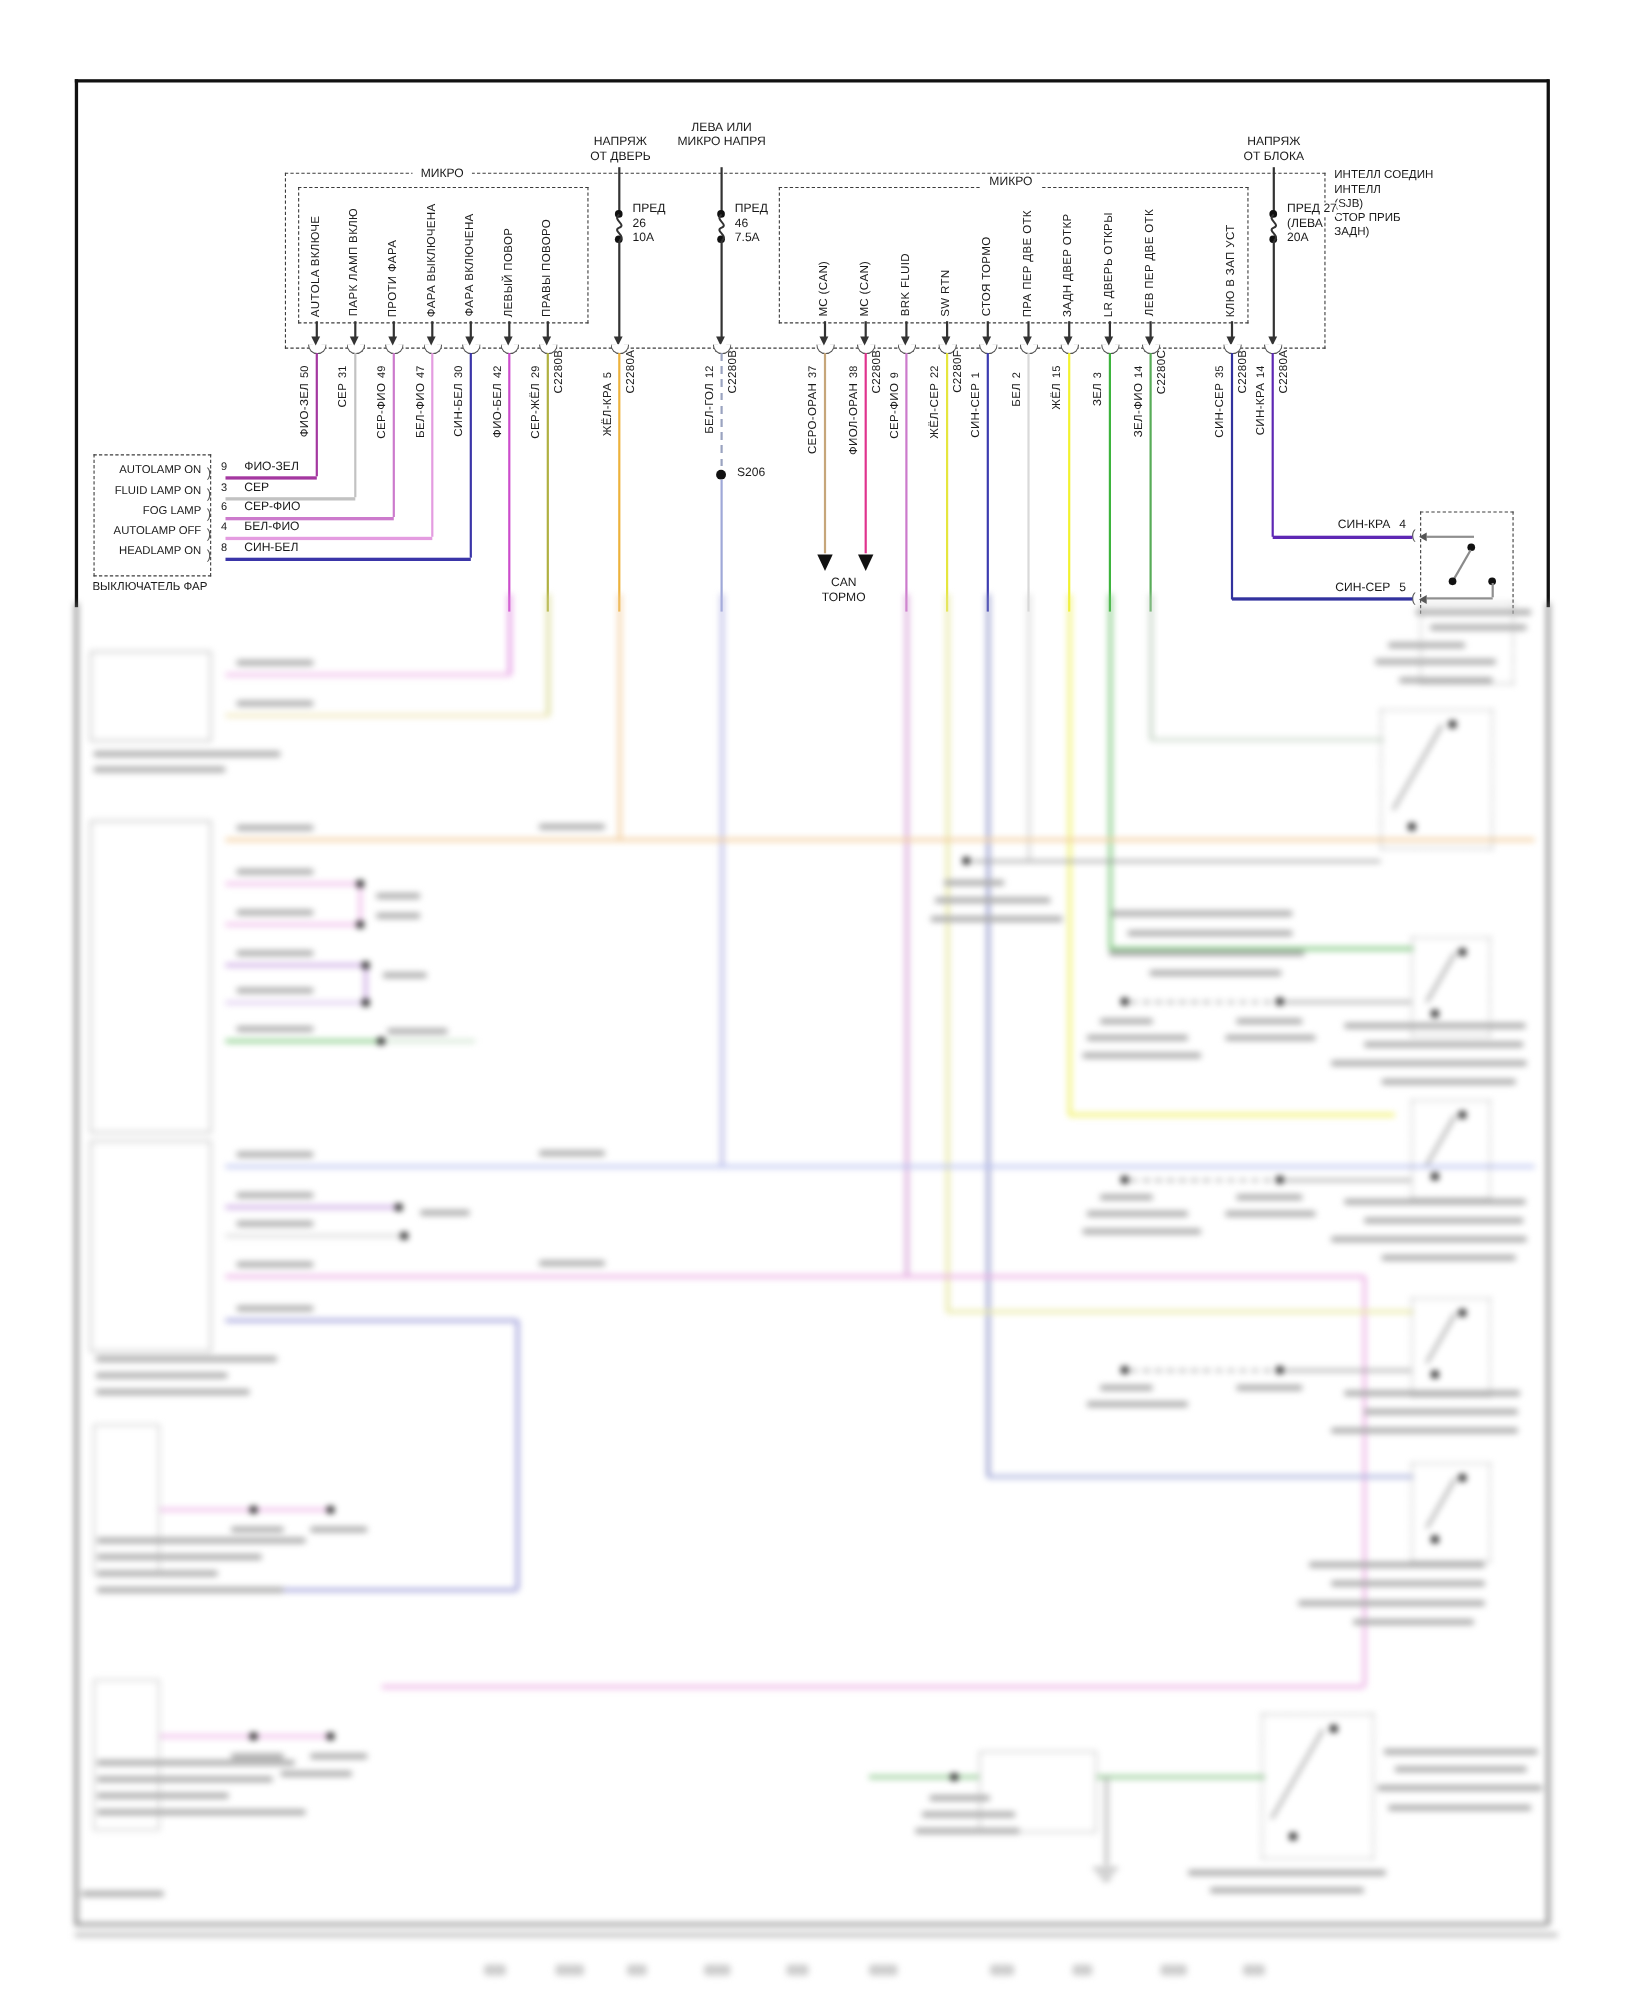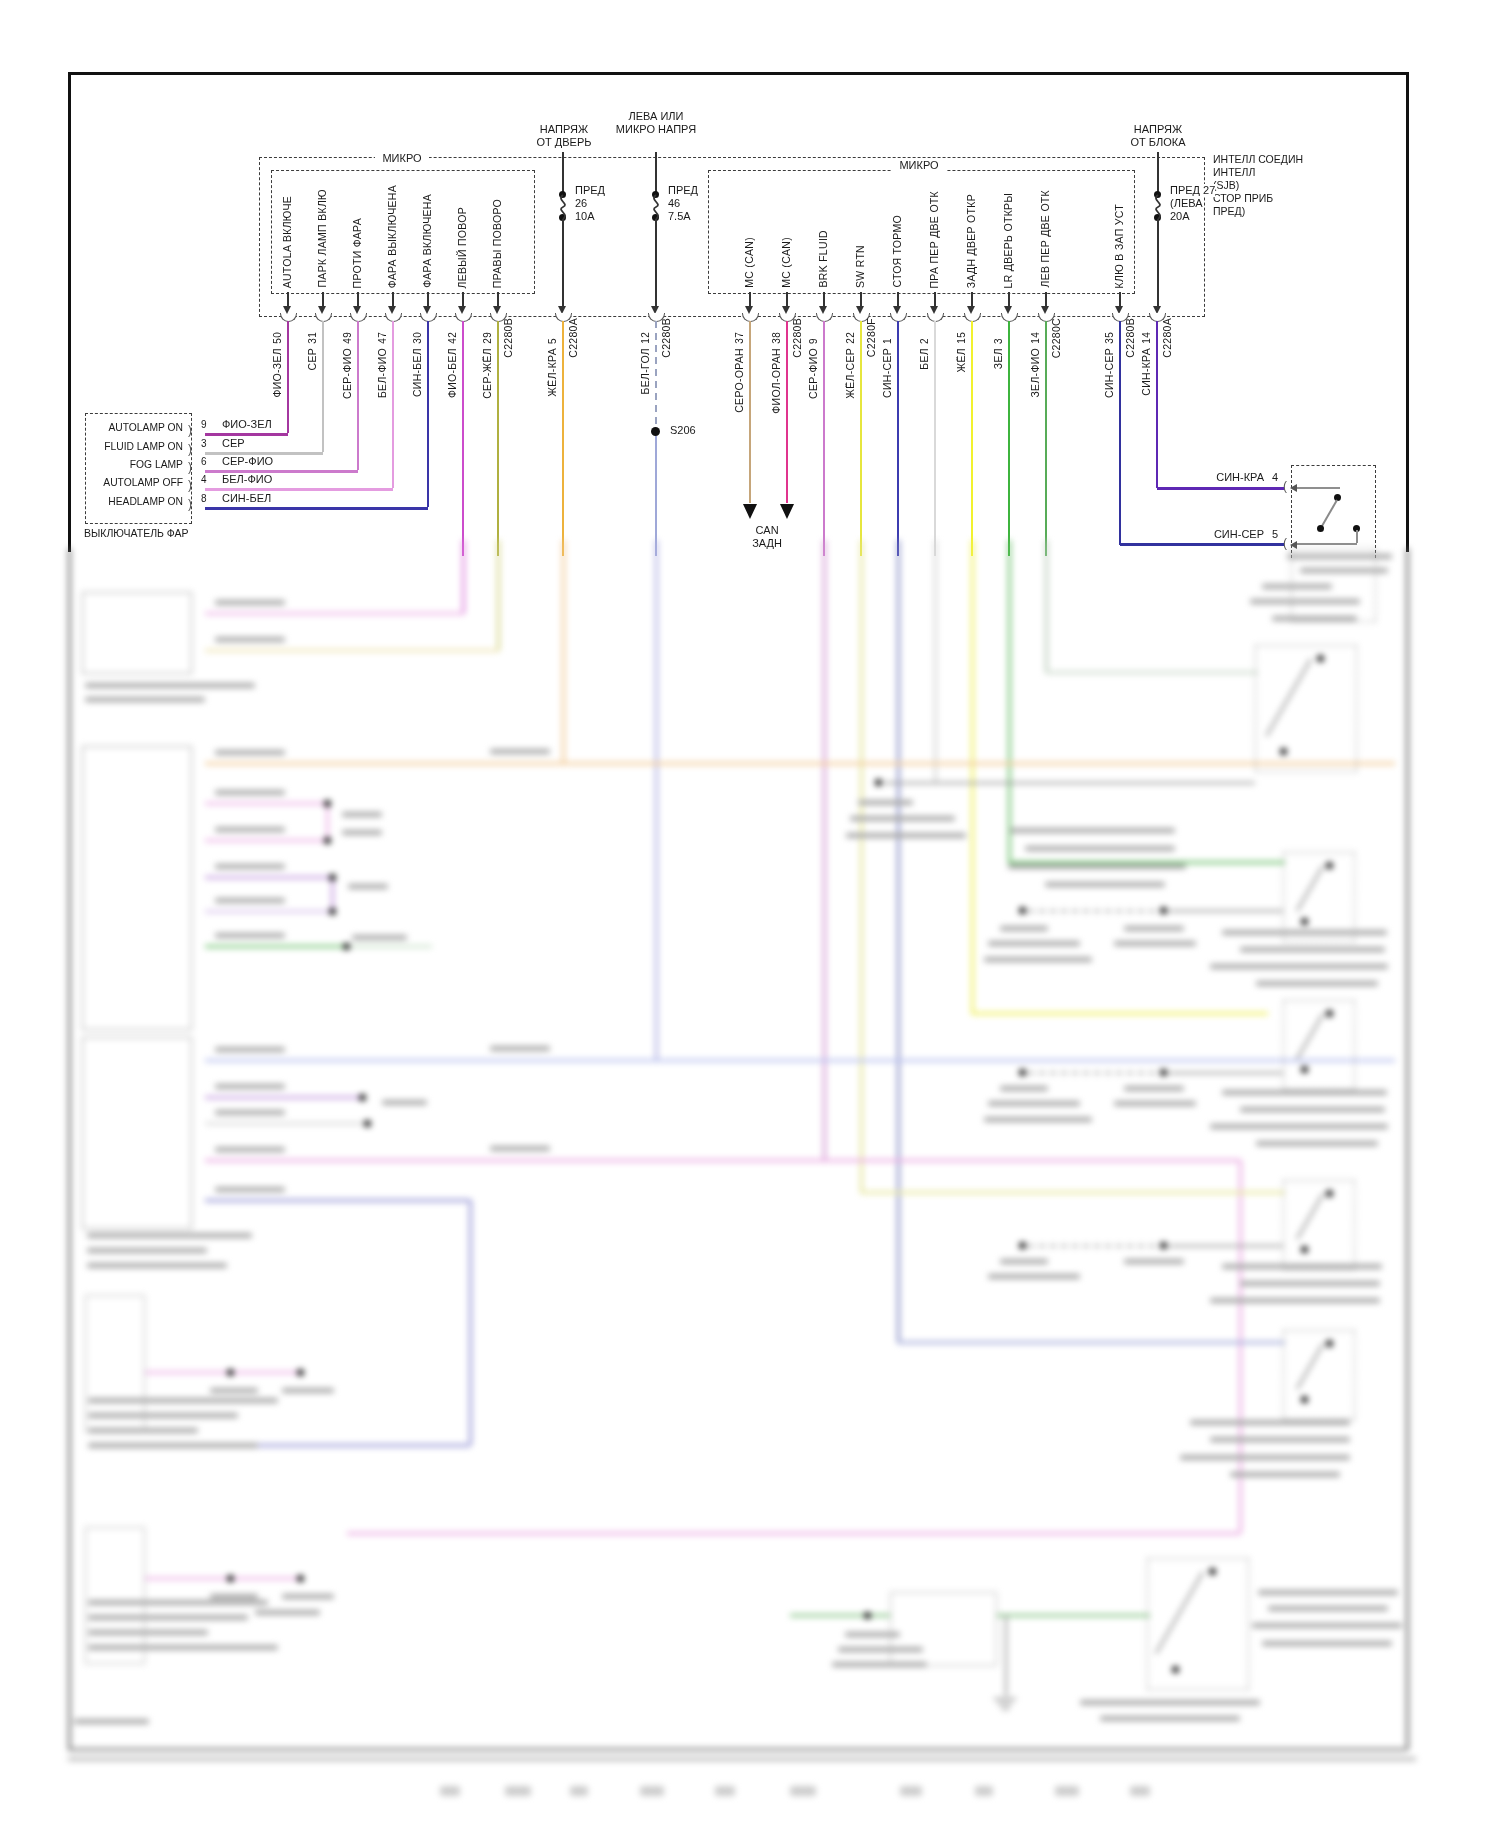--- a/index.html
+++ b/index.html
@@ -64,31 +64,31 @@
     </div>
     <div class="t tc" style="left:1108px;top:123px;width:100px;">
       <div>НАПРЯЖ</div>
         <div>ОТ БЛОКА</div>
     </div>
     <div class="t" style="left:1213px;top:153px;background:#fff;font-size:10.5px;">
       <div>ИНТЕЛЛ СОЕДИН</div>
         <div>ИНТЕЛЛ</div>
       <div>(SJB)</div>
         <div>СТОР ПРИБ</div>
-      <div>ПРЕД)</div>
+      <div>ЗАДН)</div>
     </div>
 
     <div class="dot" style="left:651px;top:427px;width:9px;height:9px;"></div>
     <div class="t" style="left:670px;top:424px;">S206</div>
 
     <div class="bigarr" style="left:743px;top:504px;"></div>
     <div class="bigarr" style="left:780px;top:504px;"></div>
     <div class="t tc" style="left:736px;top:524px;width:62px;">
       <div>CAN</div>
-        <div>ЗАДН</div>
+        <div>ТОРМО</div>
     </div>
 
     <div class="dashbox" style="left:85px;top:413px;width:105px;height:109px;"></div>
     <div class="t" style="left:84px;top:527px;font-size:10.5px;">ВЫКЛЮЧАТЕЛЬ ФАР</div>
 
     <div class="dashbox" style="left:1291px;top:465px;width:83px;height:92px;border-bottom:none;"></div>
     <div class="gh" style="left:1297px;top:487px;width:43px;"></div>
     <div class="dot" style="left:1334px;top:494px;"></div>
     <div class="diag" style="left:1336px;top:500px;height:30px;"></div>
     <div class="dot" style="left:1317px;top:525px;"></div>

